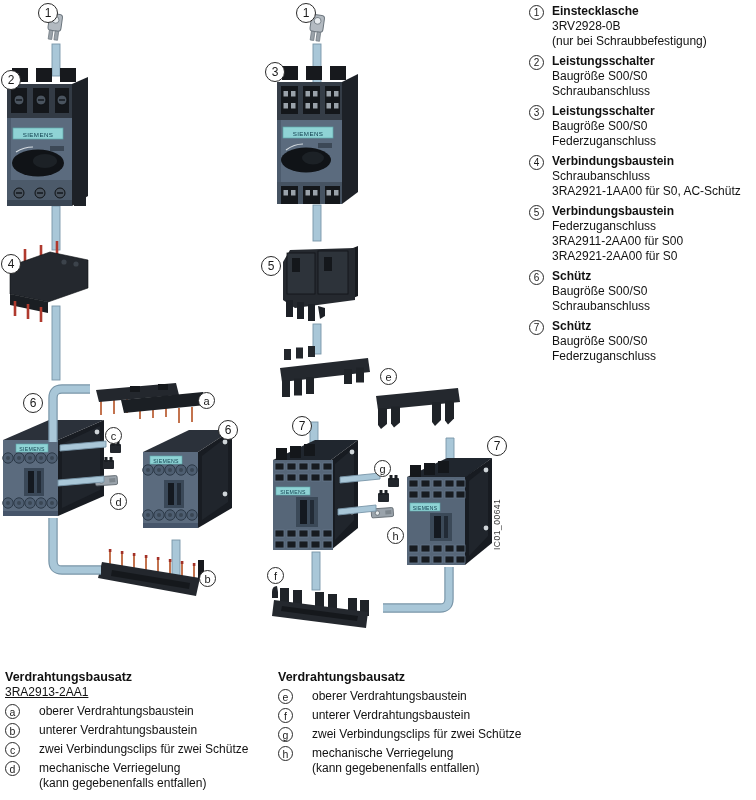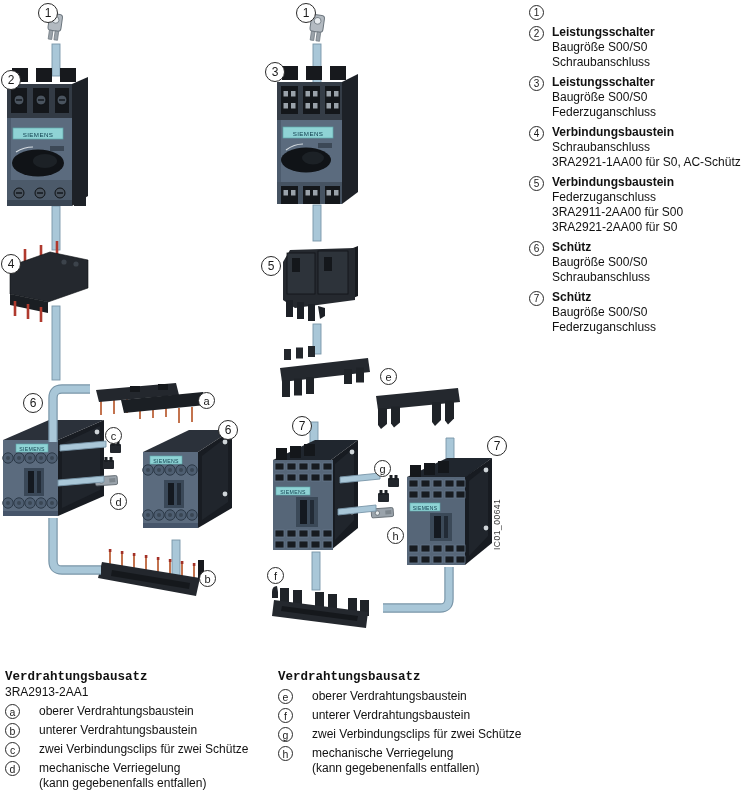--- a/index.html
+++ b/index.html
@@ -19,22 +19,22 @@
   .leg-item { display:flex; margin-bottom:5px; }
   .leg-circ { flex:0 0 auto; box-sizing:border-box; width:15px; height:15px; margin-top:1px;
               border:1.2px solid #2a2a2a; border-radius:50%; background:#fff;
               display:flex; align-items:center; justify-content:center;
               font-size:10px; color:#1a1a1a; }
   .leg-text { margin-left:8px; font-size:12px; line-height:15px; color:#111; white-space:nowrap; }
   .leg-title { font-weight:bold; }
 
   
   .kit { position:absolute; top:670px; width:262px; z-index:4; }
-  .kit-title { font-size:12.5px; font-weight:bold; color:#111; line-height:15px;font-family:Liberation Mono, monospace; }
-  .kit-code { font-size:12px; color:#111; line-height:15px; margin-bottom:4px; }
+  .kit-title { font-size:12.5px; font-weight:bold; color:#111; line-height:15px; }
+  .kit-code { font-size:12px; color:#111; line-height:15px; margin-bottom:4px;text-decoration:underline; }
   .kit-item { display:flex; margin-top:4px; }
   .kit-circ { flex:0 0 auto; box-sizing:border-box; width:15px; height:15px; margin-top:0px;
               border:1.2px solid #2a2a2a; border-radius:50%; background:#fff;
               display:flex; align-items:center; justify-content:center;
               font-size:10.5px; color:#1a1a1a; }
   .kit-text { margin-left:19px; font-size:12px; line-height:14.5px; color:#111; white-space:nowrap; }
 
   .watermark { position:absolute; left:492px; top:550px; transform:rotate(-90deg);
                transform-origin:0 0; font-size:8.5px; letter-spacing:.5px; color:#3a3a3a; z-index:4; }
 </style>
@@ -439,20 +439,25 @@
   <div class="co sm" style="left:110px;top:493px;">d</div>
   <div class="co sm" style="left:380px;top:368px;">e</div>
   <div class="co sm" style="left:267px;top:567px;">f</div>
   <div class="co sm" style="left:374px;top:460px;">g</div>
   <div class="co sm" style="left:387px;top:527px;">h</div>
 
   <div class="legend">
 
     <div class="leg-item">
       <div class="leg-circ">1</div>
+      <div class="leg-text">
+        <div class="leg-title">Einstecklasche</div>
+        <div>3RV2928-0B</div>
+        <div>(nur bei Schraubbefestigung)</div>
+      </div>
     </div>
 
     <div class="leg-item">
       <div class="leg-circ">2</div>
       <div class="leg-text">
         <div class="leg-title">Leistungsschalter</div>
         <div>Baugröße S00/S0</div>
         <div>Schraubanschluss</div>
       </div>
     </div>

